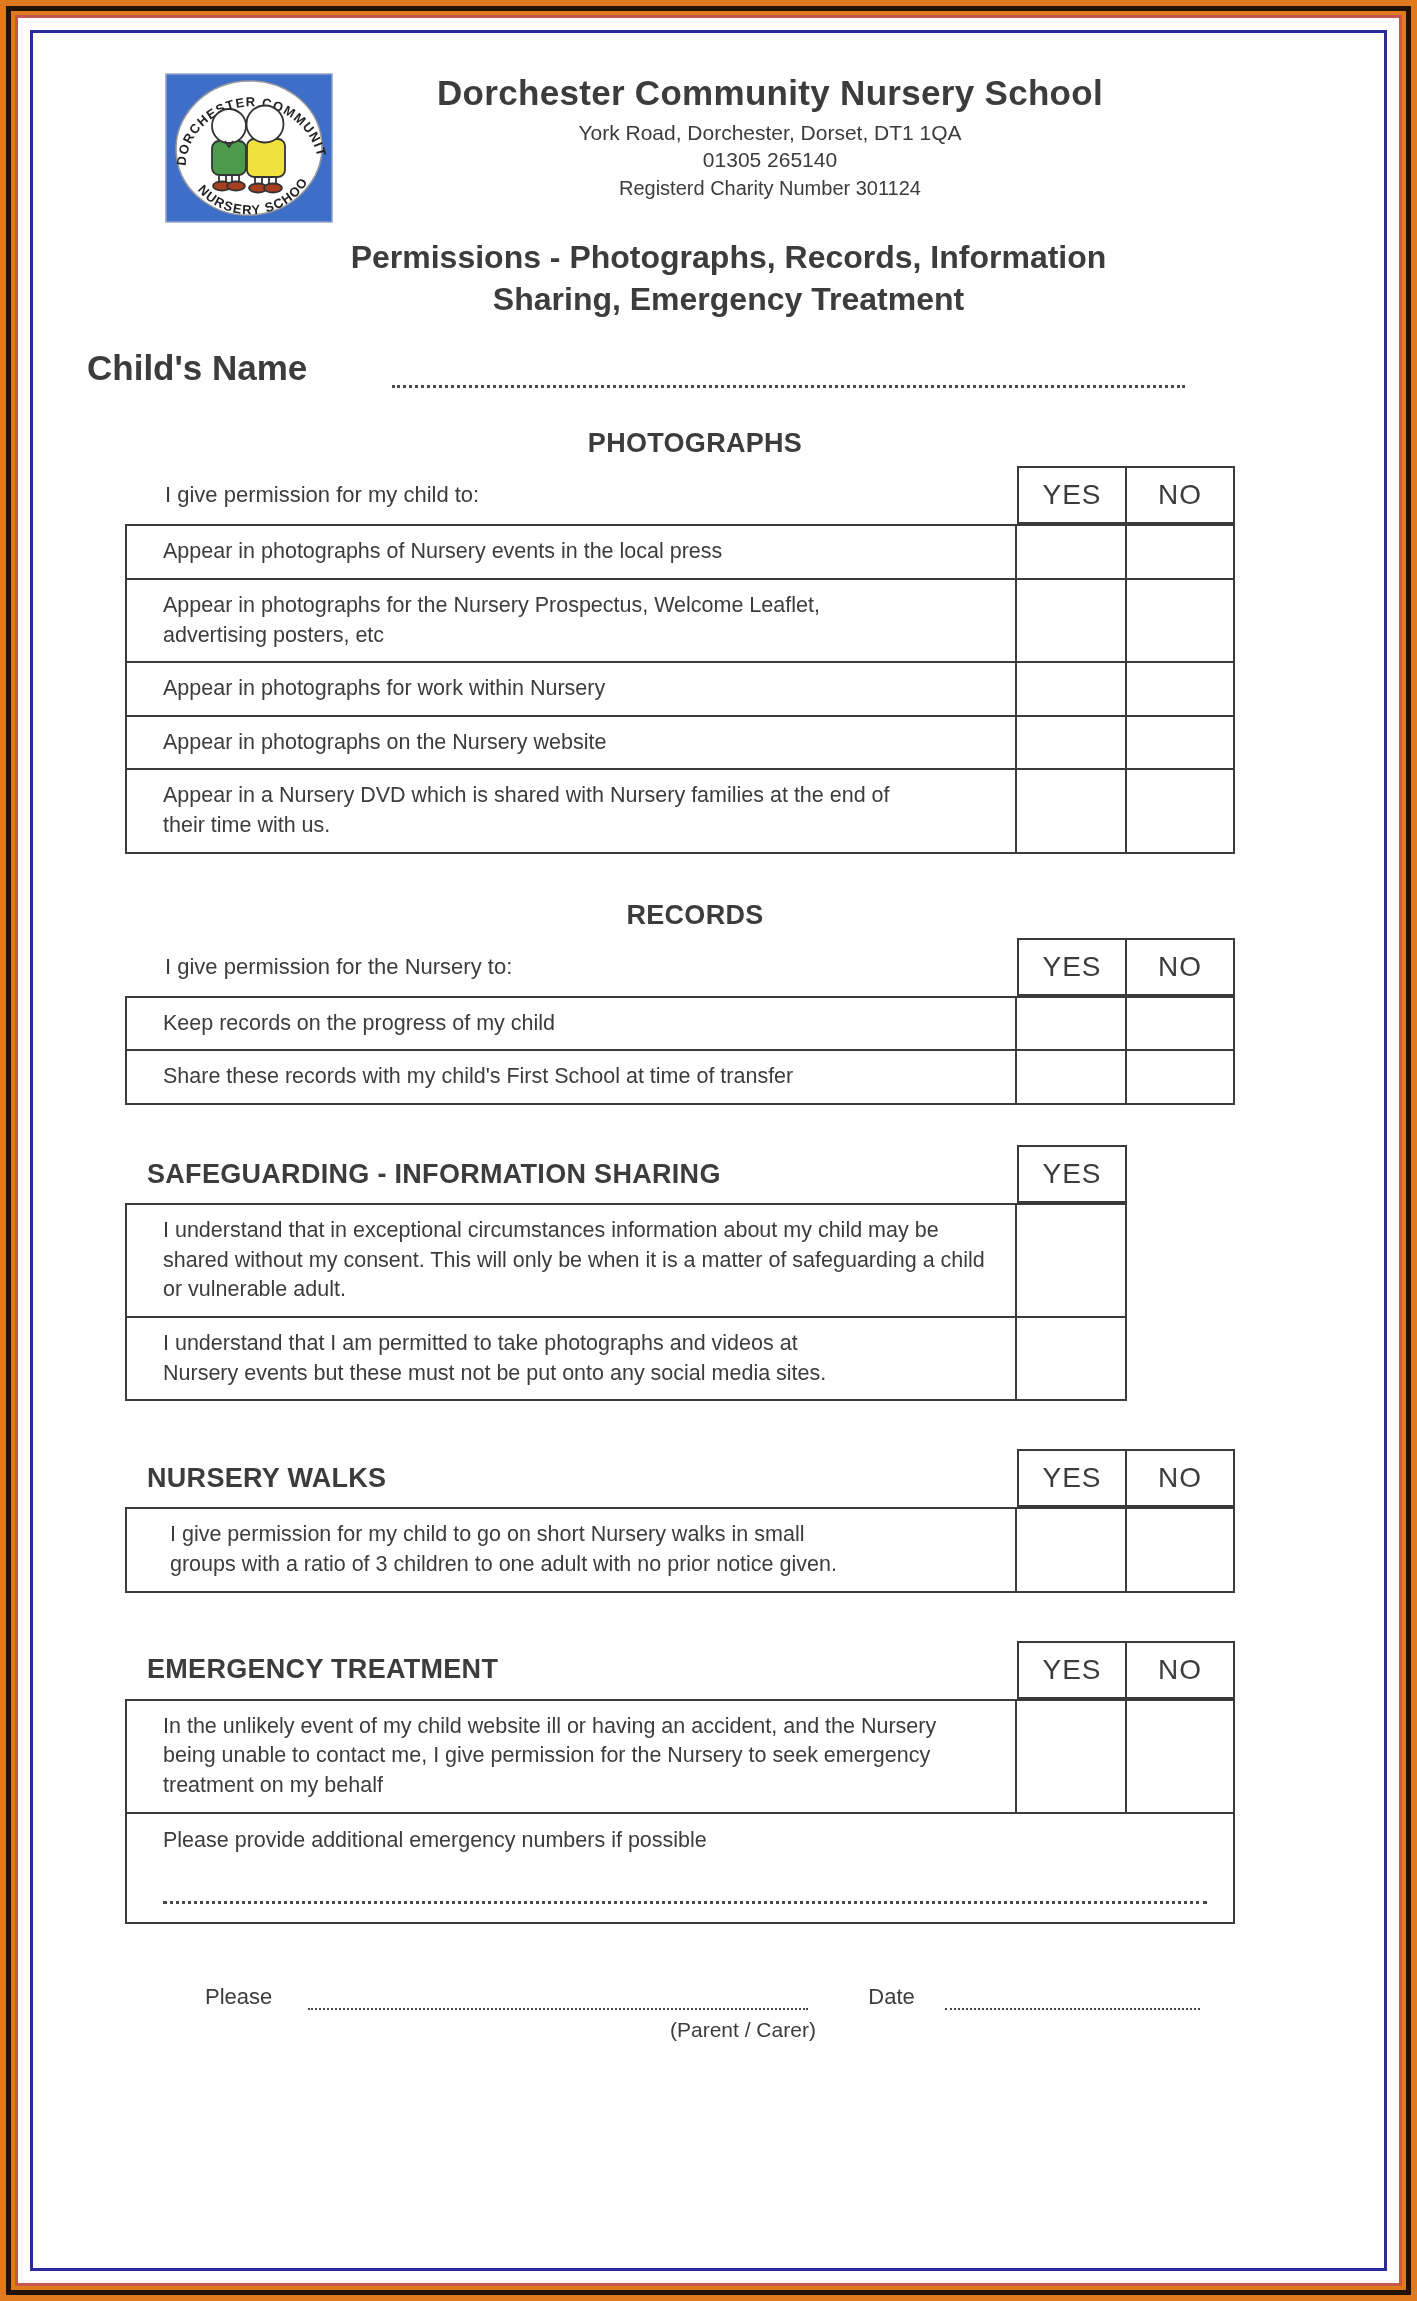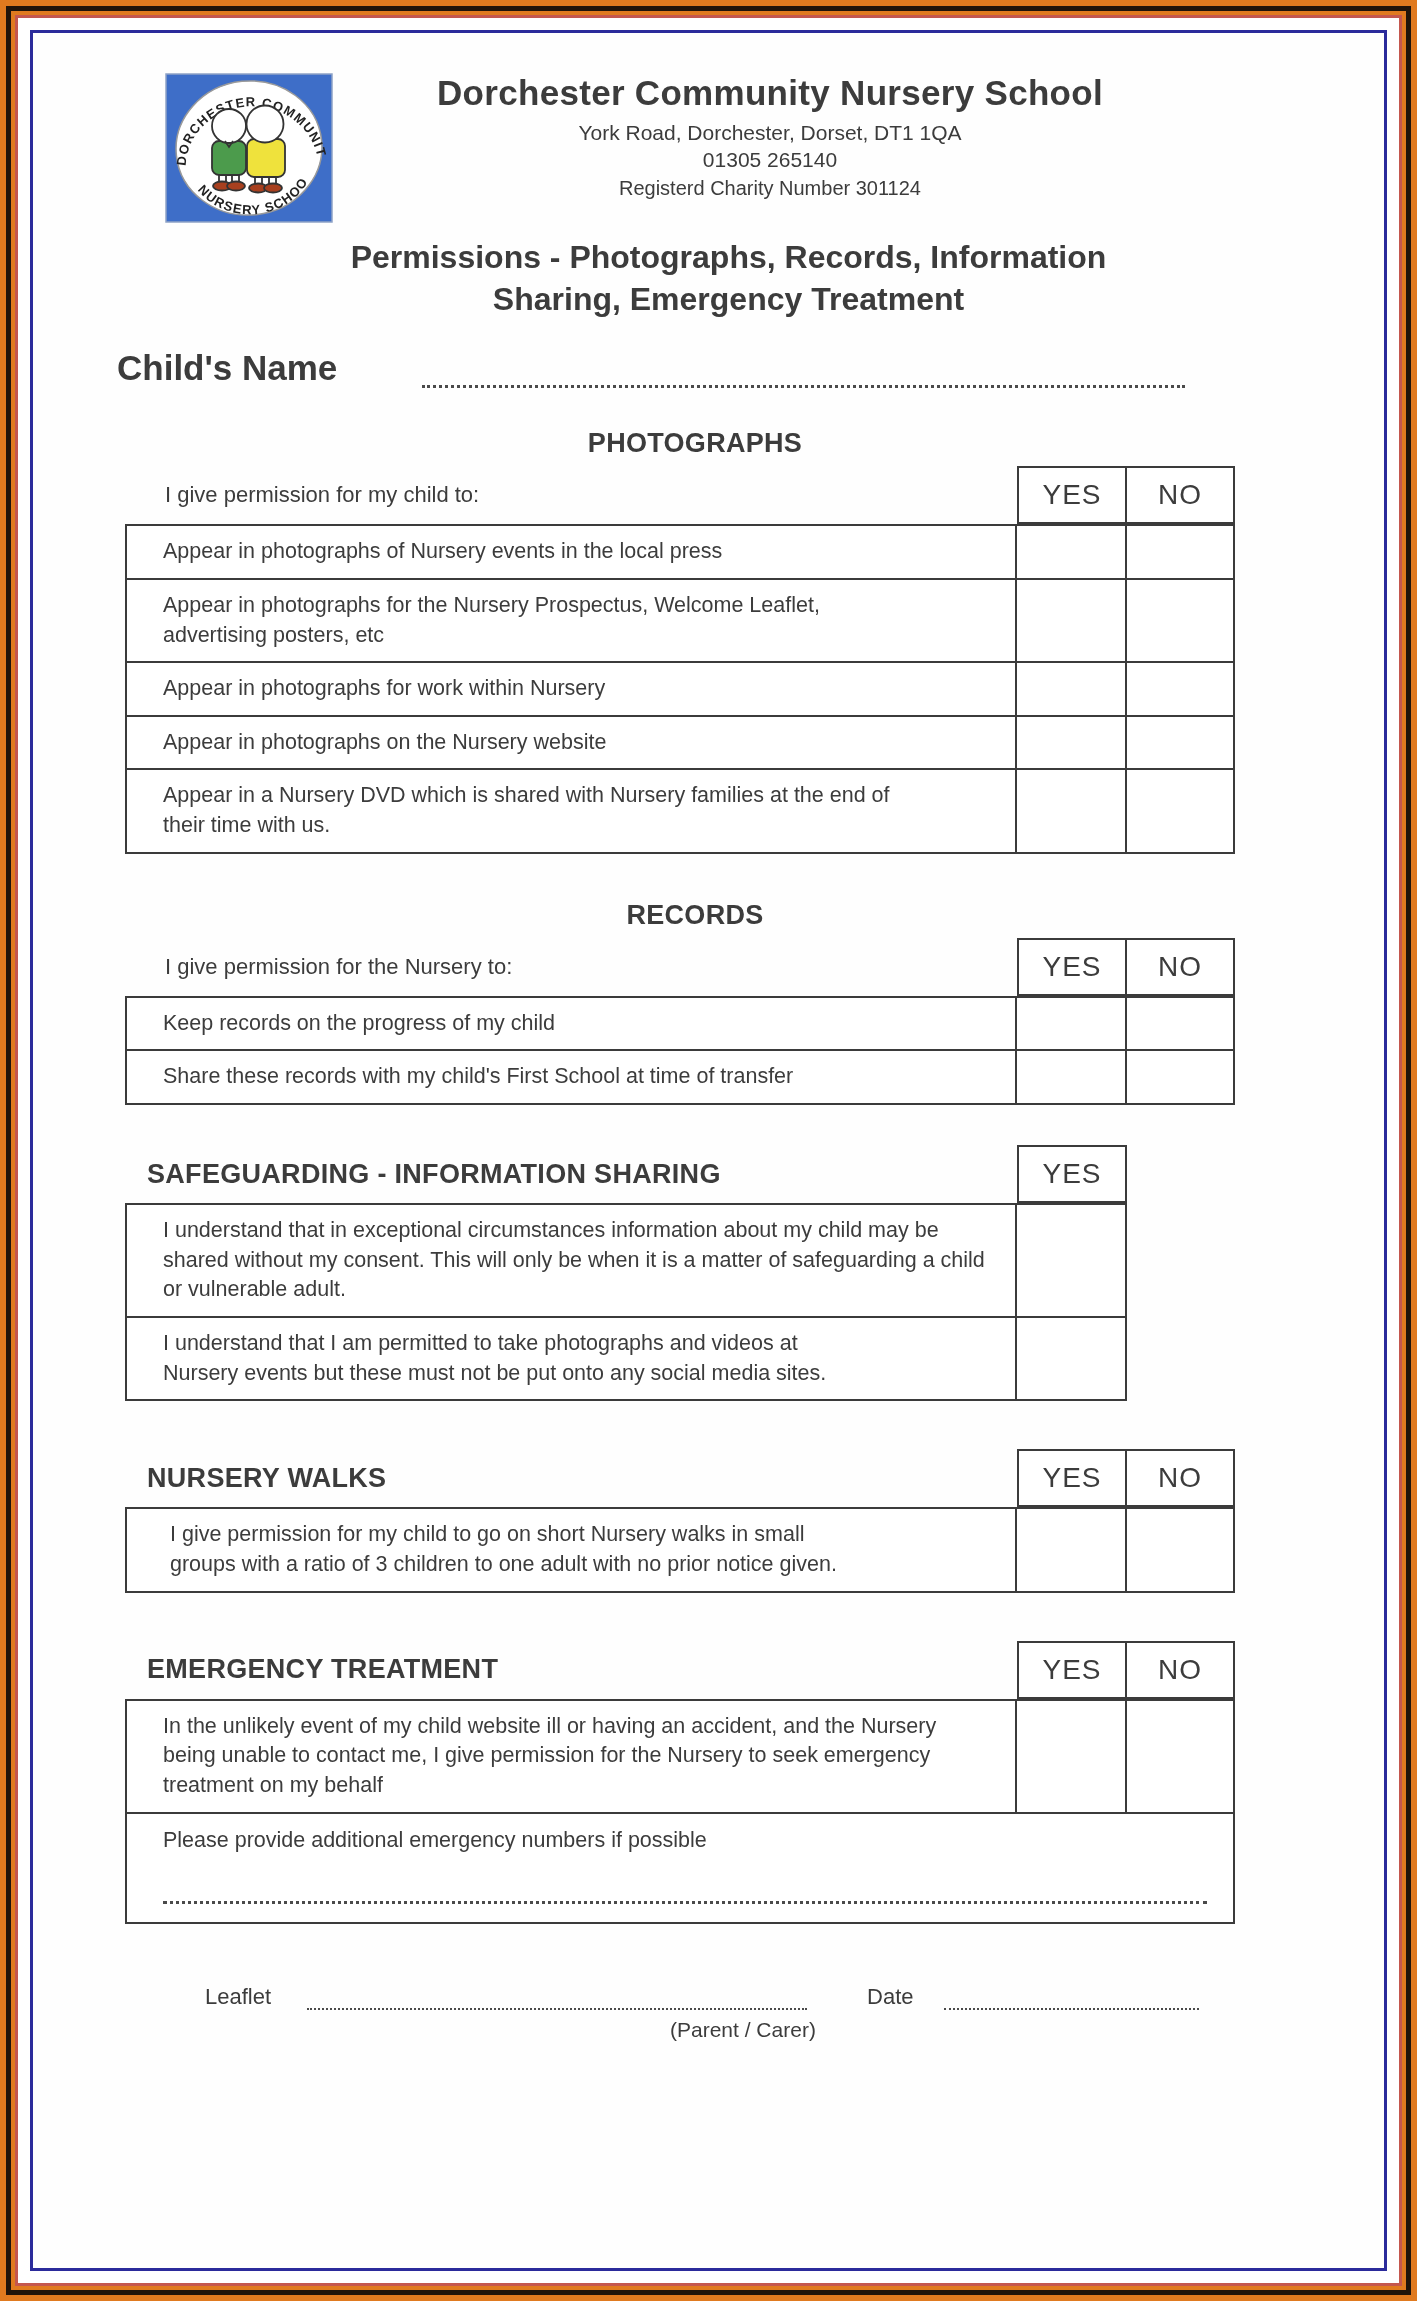--- a/index.html
+++ b/index.html
@@ -19,21 +19,21 @@
   .header { display:flex; margin-top:40px; padding-left:132px; }
   .logo-box { width:168px; height:150px; flex:0 0 auto; }
   .head-text { flex:1; text-align:center; padding-right:177px; }
   .school-name { font-size:35px; font-weight:bold; letter-spacing:.3px; }
   .addr   { font-size:21px; margin-top:8px; }
   .phone  { font-size:21px; margin-top:3px; }
   .charity{ font-size:20px; margin-top:5px; }
 
   .form-title { text-align:center; font-weight:bold; font-size:32px; margin-top:14px; padding-left:40px; line-height:1.3; }
 
-  .child-row { display:flex; align-items:flex-start; margin:28px 199px 0 84px; }
+  .child-row { display:flex; align-items:flex-start; margin:28px 199px 0 54px; }
   .child-label { font-size:35px; font-weight:bold; white-space:nowrap; }
   .child-dots { flex:1; margin-left:85px; border-bottom:3px dotted #4a4a4a; height:40px; }
 
   
   .sections { margin-left:92px; width:1110px; }
   .sec { margin-top:40px; }
   .sec-heading { font-size:27px; font-weight:bold; margin:0 0 7px 30px; letter-spacing:.3px;text-align:center; }
 
   .thead { display:flex; align-items:stretch; height:58px; }
   .lead { flex:1; display:flex; align-items:center; padding-left:40px; font-size:22px; }
@@ -236,21 +236,21 @@
                 <div class="note-dots"></div>
               </div>
             </div>
           </div>
         </div>
 
       </div>
 
       <div class="footer">
         <div class="sig-row">
-          <span class="sig-label">Leaflet</span>
+          <span class="sig-label">Please</span>
           <span class="sig-dots"></span>
           <span class="date-label">Date</span>
           <span class="date-dots"></span>
         </div>
         <div class="parent">(Parent / Carer)</div>
       </div>
 
      </div>
     </div>
    </div>

